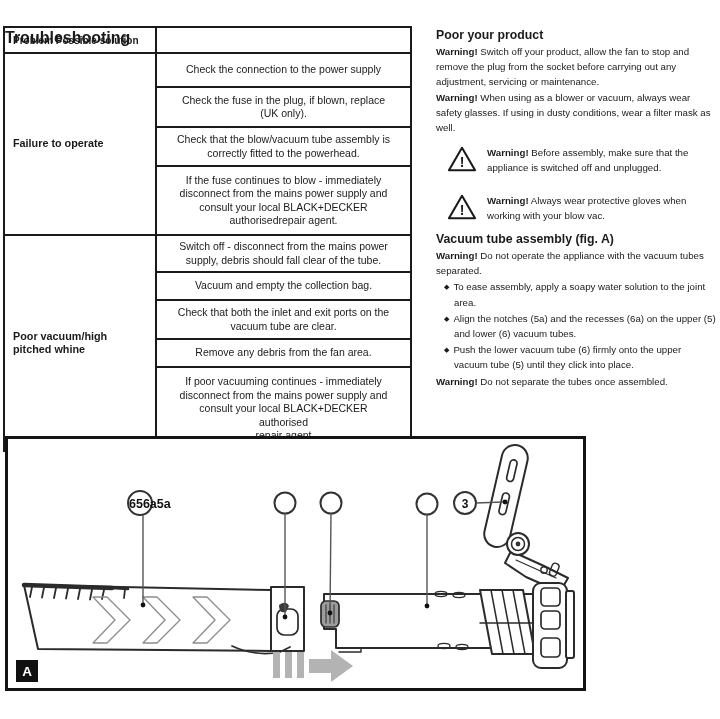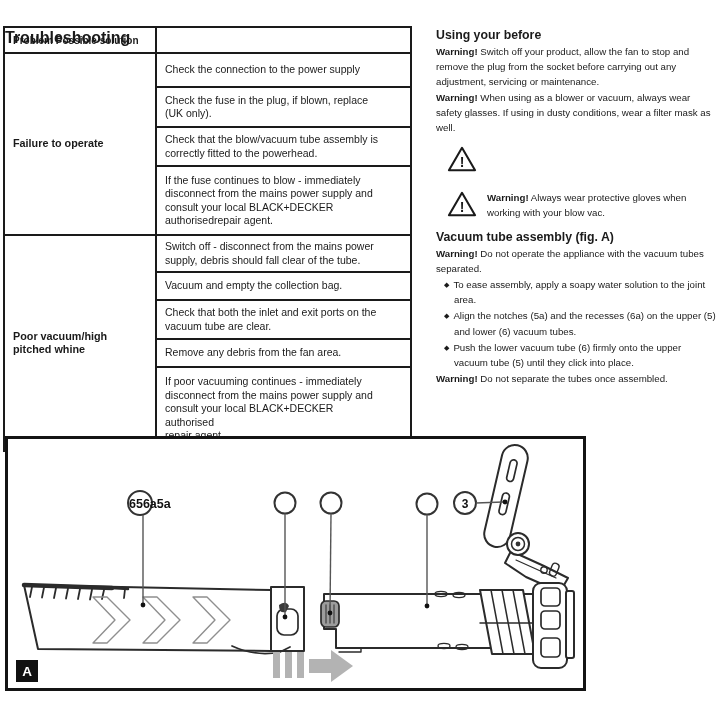--- a/index.html
+++ b/index.html
@@ -8,21 +8,21 @@
     font-family:"Liberation Sans", sans-serif;color:#1a1a1a;overflow:hidden;
   }
   .page-title{position:absolute;left:5px;top:1px;font-size:16px;font-weight:bold;margin-top:28px;}
 
   
   table.tbl{position:absolute;left:3px;top:26px;width:409px;border-collapse:collapse;table-layout:fixed;}
   .tbl th,.tbl td{border:2px solid #1a1a1a;vertical-align:middle;white-space:pre-line;padding:4px 8px;text-align:left;}
   .tbl th{font-size:10px;font-weight:bold;height:16px;}
   .tbl col.c1{width:152px;}
   td.prob{font-size:10.8px;font-weight:bold;line-height:13.5px;}
-  td.sol{font-size:10.5px;line-height:13.4px;}
+  td.sol{font-size:10.5px;line-height:13.4px;text-align:center;}
   tr.r1{height:34px} tr.r2{height:40px} tr.r3{height:39px} tr.r4{height:69px}
   tr.r5{height:37px} tr.r6{height:28px} tr.r7{height:39px} tr.r8{height:28px} tr.r9{height:84px}
 
   
   .rc{position:absolute;left:436px;top:28px;width:280px;}
   .rc p{margin:0;font-size:9.7px;line-height:15.2px;}
   .h2{font-size:12.3px;font-weight:bold;margin:0 0 2px 0;}
   .h2b{font-size:13.5px;font-weight:bold;margin:15px 0 4px 0;}
   .warn-row{display:flex;align-items:flex-start;margin:10px 0 0 11px;}
   .warn-row + .warn-row{margin-top:17px;}
@@ -91,30 +91,31 @@
         <td class="sol">If poor vacuuming continues - immediately
 disconnect from the mains power supply and
 consult your local BLACK+DECKER
 authorised
 repair agent</td>
       </tr>
 </tbody>
   </table>
 
 <div class="rc">
-  <div class="h2">Using your before</div>
+  <div class="h2">Poor your product</div>
   <p><b>Warning!</b><span> Switch off your product, allow the fan to stop and remove the plug from the socket before carrying out any adjustment, servicing or maintenance.</span></p>
   <p><b>Warning!</b><span> When using as a blower or vacuum, always wear safety glasses. If using in dusty conditions, wear a filter mask as well.</span></p>
 
 
   <div class="warn-row">
     <svg class="tri" width="30" height="28" viewBox="0 0 32 30">
       <path d="M16,3 L30,27 L2,27 Z" fill="none" stroke="#1a1a1a" stroke-width="2.2" stroke-linejoin="round"></path>
       <text x="16" y="24" text-anchor="middle" font-size="15" font-weight="bold" fill="#1a1a1a">!</text>
     </svg>
+    <div class="txt"><b>Warning!</b><span> Before assembly, make sure that the appliance is switched off and unplugged.</span></div>
   </div>
 
   <div class="warn-row">
     <svg class="tri" width="30" height="28" viewBox="0 0 32 30">
       <path d="M16,3 L30,27 L2,27 Z" fill="none" stroke="#1a1a1a" stroke-width="2.2" stroke-linejoin="round"></path>
       <text x="16" y="24" text-anchor="middle" font-size="15" font-weight="bold" fill="#1a1a1a">!</text>
     </svg>
     <div class="txt"><b>Warning!</b><span> Always wear protective gloves when working with your blow vac.</span></div>
   </div>
 

